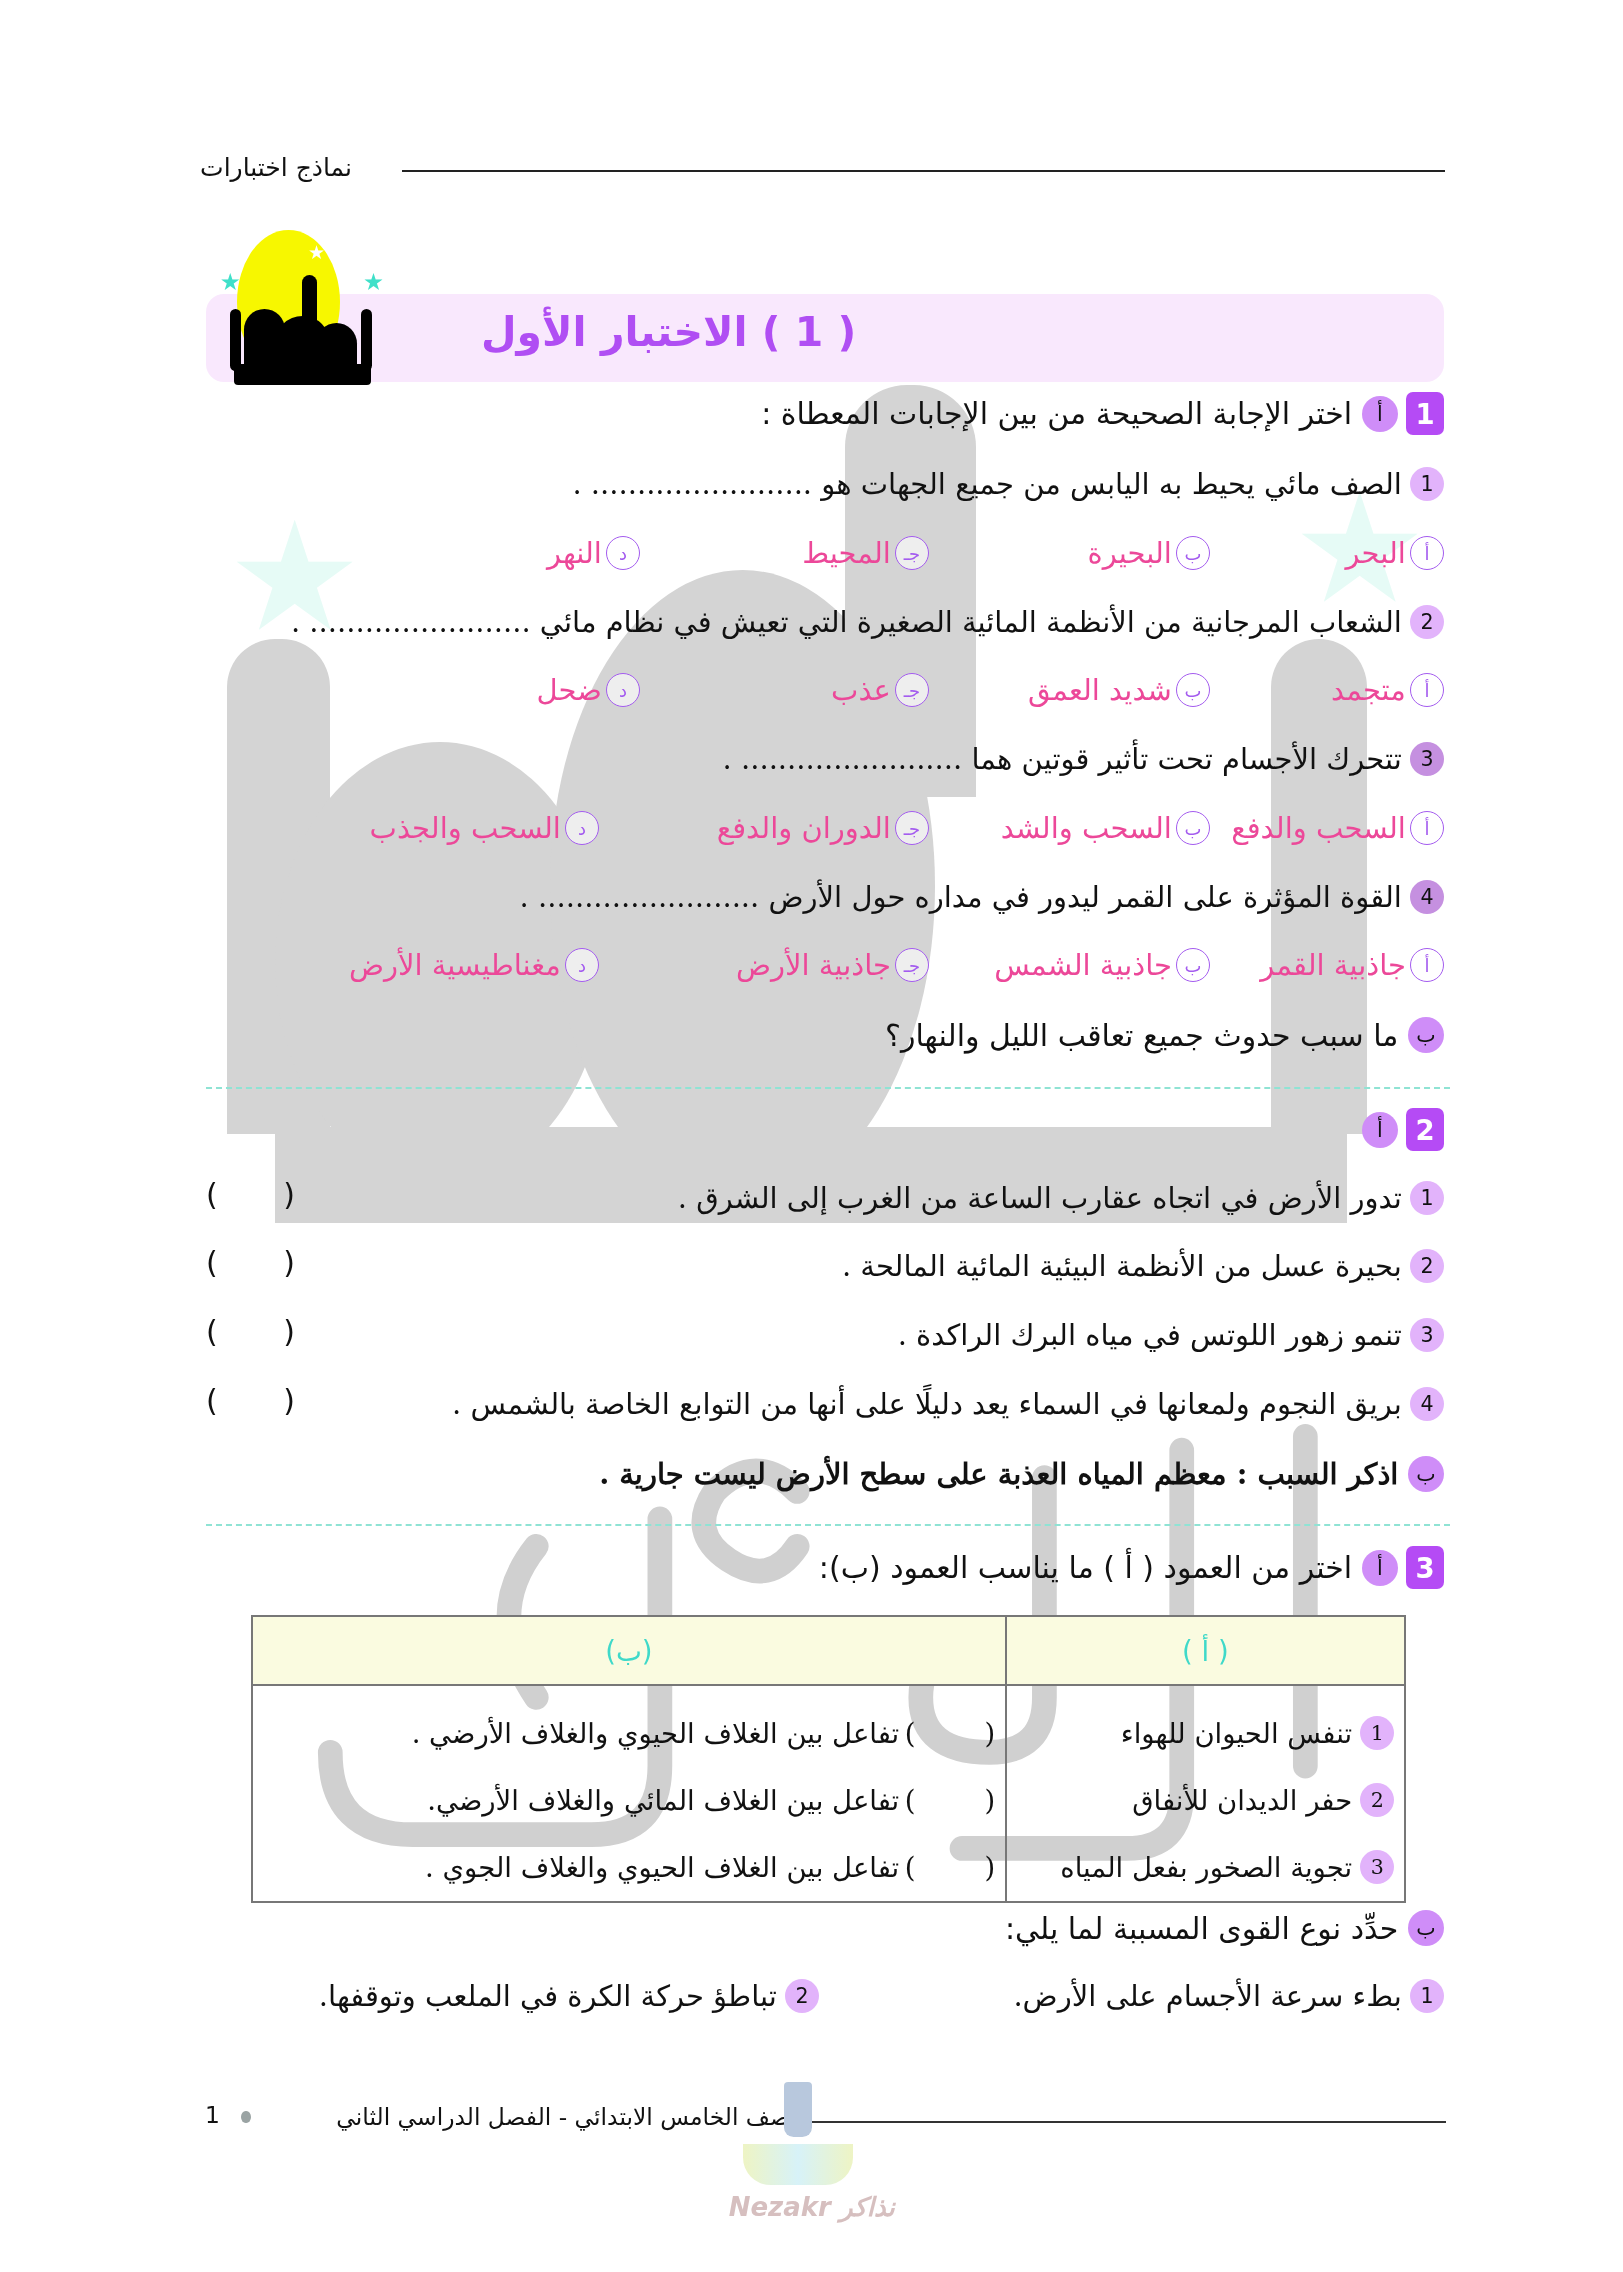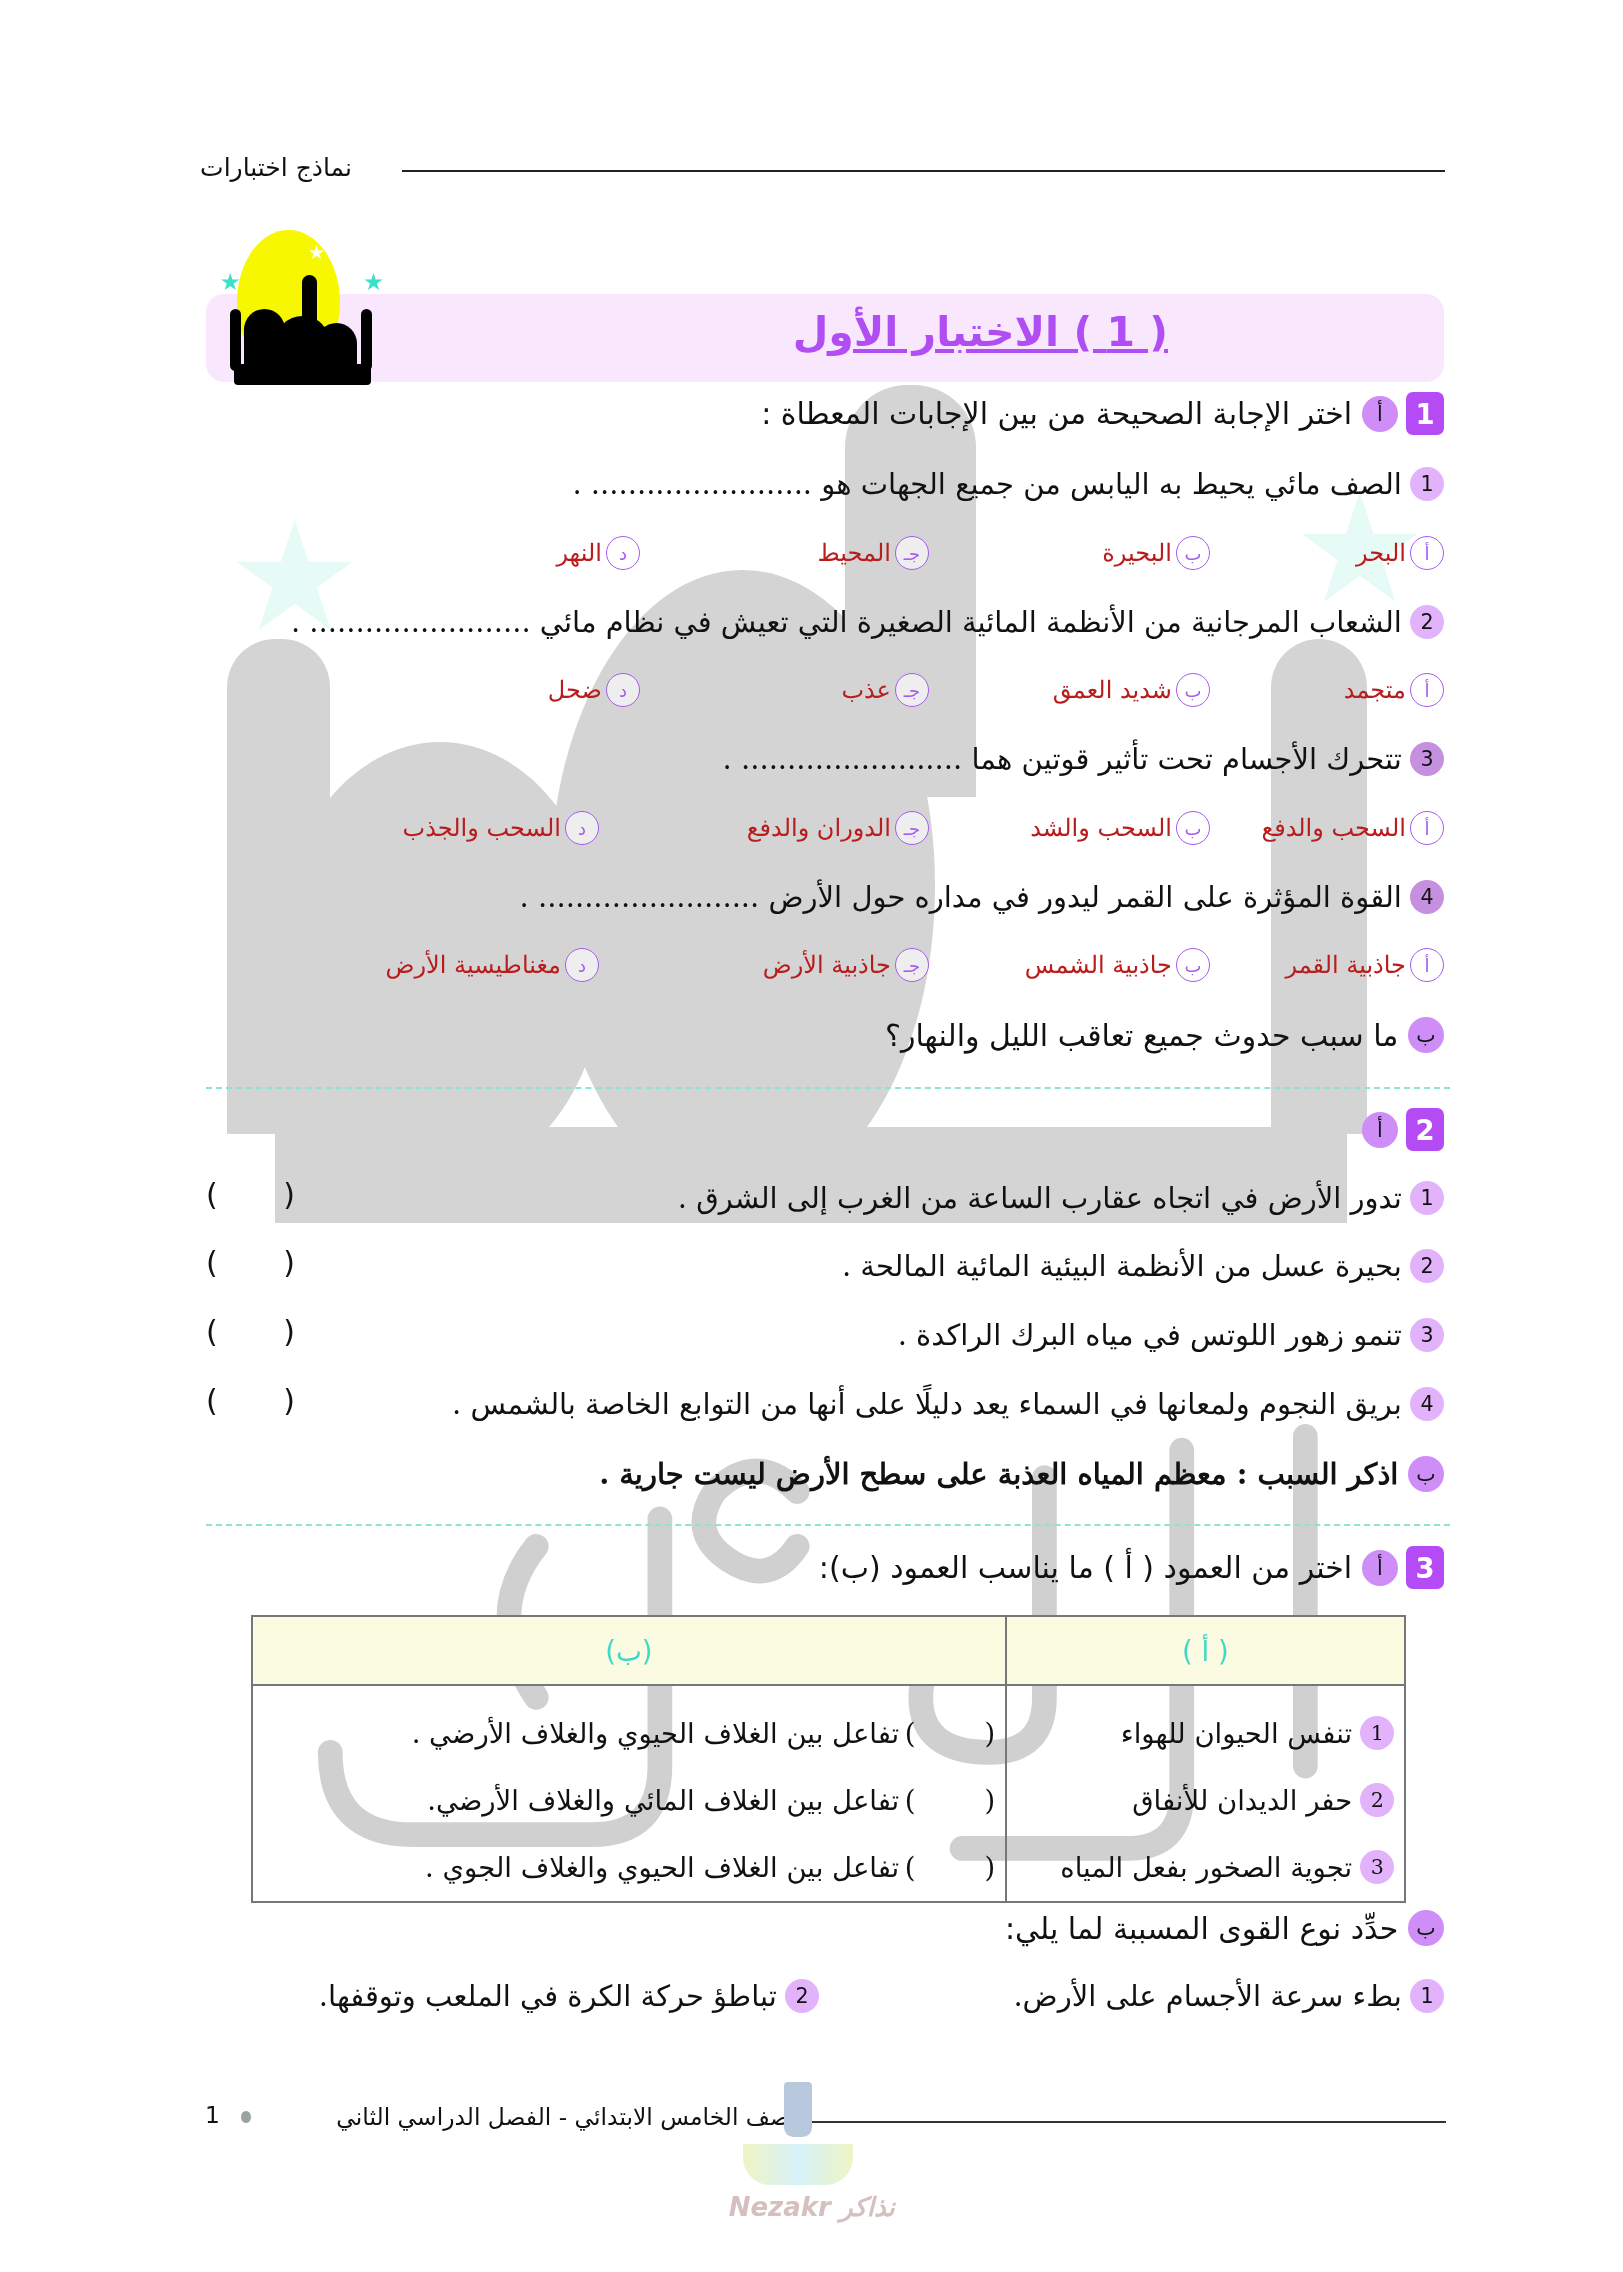--- a/index.html
+++ b/index.html
@@ -12,40 +12,40 @@
   .wm { position: absolute; background: #d4d4d4; z-index: 0; }
   .wm-star { position: absolute; color: #e6fbf6; font-size: 151px; z-index: 0; line-height: 1; }
   .content { position: absolute; inset: 0; z-index: 2; }
 
   
   .top-label { position: absolute; top: 153px; right: 1271px; font-size: 25px; color: #111; direction: rtl; white-space: nowrap; }
   .top-rule { position: absolute; top: 170px; left: 402px; width: 1043px; height: 2.1px; background: #222; }
 
   .main-title { position: absolute; top: 213px; left: 371px; width: 941px; text-align: center; font-size: 45px; font-weight: bold; color: #b04ef3; direction: rtl; }
   .band { position: absolute; top: 294px; left: 206px; width: 1238px; height: 88px; background: #f9e8fd; border-radius: 18px; }
-  .band-title { position: absolute; top: 308px; left: 481px; width: 687px; text-align: right; font-size: 41px; font-weight: bold; color: #b04ef3; direction: rtl; text-decoration: underline; }
+  .band-title { position: absolute; top: 308px; left: 481px; width: 687px; text-align: left; font-size: 41px; font-weight: bold; color: #b04ef3; direction: rtl; }
 
   
   .mascot { position: absolute; top: 227px; left: 206px; width: 172px; height: 186px; }
   .sun { position: absolute; left: 31px; top: 3.4px; width: 103px; height: 144px; border-radius: 50%; background: #f7f700; }
   .kid { position: absolute; background: #000; border-radius: 50% 50% 6.9px 6.9px; }
 
   
   .row { position: absolute; right: 179px; direction: rtl; display: flex; align-items: center; white-space: nowrap; }
   .sec-num { width: 38px; height: 43px; border-radius: 6.9px; background: #b54bf5; color: #fff; font-size: 27.5px; font-weight: bold; display: flex; align-items: center; justify-content: center; margin-left: 8.2px; }
   .sub-badge { width: 36px; height: 36px; border-radius: 50%; background: #cf8df8; color: #111; font-size: 20.6px; display: flex; align-items: center; justify-content: center; margin-left: 9.6px; }
   .q-num { width: 34px; height: 34px; border-radius: 50%; background: #e2b3fb; color: #111; font-size: 20.6px; display: flex; align-items: center; justify-content: center; margin-left: 8.2px; }
   .q-num.dark { background: #c590e0; }
   .instr { font-size: 30px; color: #111; }
   .qtext { font-size: 29px; color: #111; font-family: "DejaVu Serif", serif; }
 
   .opts { position: absolute; direction: rtl; right: 179px; left: 227px; height: 41px; }
   .opt { position: absolute; display: flex; align-items: center; direction: rtl; white-space: nowrap; }
   .opt-letter { width: 32px; height: 32px; border-radius: 50%; border: 1.4px solid #a45cef; color: #a45cef; font-size: 18px; display: flex; align-items: center; justify-content: center; margin-left: 4.1px; background: rgba(255,255,255,0.6); }
-  .opt-text { font-size: 24px; font-family: "DejaVu Serif", serif; color: #b91c1c; }
+  .opt-text { font-size: 29px; font-family: "DejaVu Serif", serif; color: #ec4899; }
 
   .divider { position: absolute; left: 206px; width: 1244px; border-top: 2.7px dashed #8fe3d4; height: 0; }
 
   .tf-paren { position: absolute; left: 206px; width: 89px; display: flex; justify-content: space-between; font-size: 30px; color: #111; }
 
   
   .match-table { position: absolute; top: 1615px; left: 251px; width: 1155px; border-collapse: collapse; direction: rtl; }
   .match-table th { background: #fafbe0; height: 65px; font-size: 27.5px; color: #3fd9c9; font-weight: normal; border: 2.1px solid #777; }
   .match-table td { border-left: 2.1px solid #777; border-right: 2.1px solid #777; height: 67px; font-size: 27.5px; font-family: "DejaVu Serif", serif; padding: 0 9.6px; vertical-align: middle; }
   .match-table tr:last-child td { border-bottom: 2.1px solid #777; }

